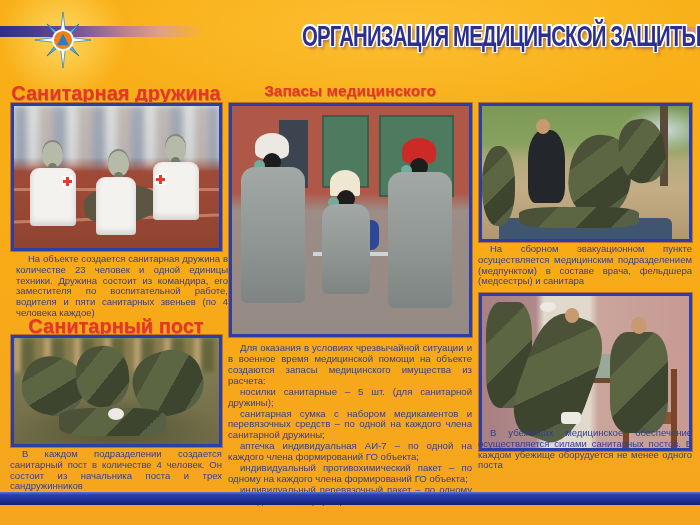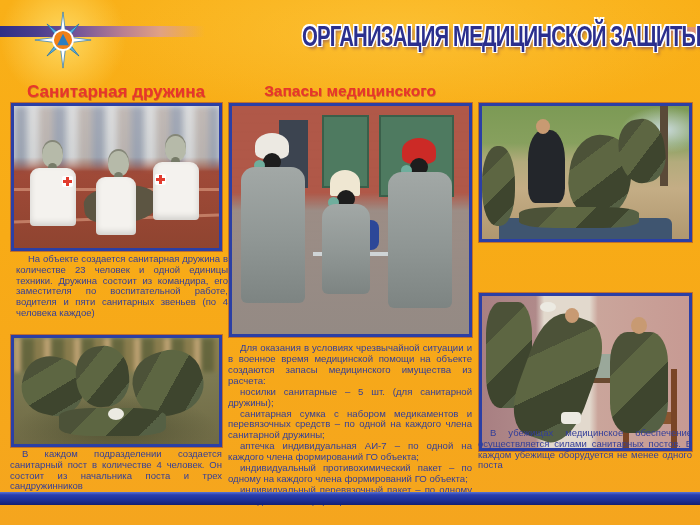--- a/index.html
+++ b/index.html
@@ -16,21 +16,21 @@
     background:linear-gradient(90deg,#2f2f86 0%,#4a3d8e 18%,#7a5898 40%,#b97f92 60%,#e0a184 78%,rgba(248,172,22,0) 100%);}
   .stripe-right{position:absolute;right:0;top:27px;width:40px;height:9px;
     background:linear-gradient(90deg,rgba(228,154,126,0) 0%,#e49a7e 55%,#df8f70 100%);}
   .emblem{position:absolute;left:34px;top:11px;}
   .title{
     position:absolute;left:272px;top:22px;width:400px;text-align:center;
     font-size:24px;font-weight:bold;white-space:nowrap;color:#2b2f8e;
     letter-spacing:-1px;transform:scale(.85,1.2);transform-origin:center;
     text-shadow:-1.5px -1.5px 0 #fff,1.5px -1.5px 0 #fff,-1.5px 1.5px 0 #fff,1.5px 1.5px 0 #fff,3px 3px 3px rgba(90,40,110,.45);
   }
-  .heading{color:#e7352c;font-weight:bold;font-size:17px;text-align:center;
+  .heading{color:#e7352c;font-weight:bold;font-size:20px;text-align:center;
     text-shadow:.5px .5px 0 rgba(140,30,20,.35);}
   .body-text{color:#333e99;font-size:9.5px;line-height:1.14;text-align:justify;}
   .body-text p{margin:0;text-indent:12px;}
   .abs{position:absolute;}
   
   .photo{position:absolute;border:3px solid #2b3fa5;box-shadow:0 0 0 1px #c0702a;overflow:hidden;background:#888;}
   .photo *{position:absolute;}
   
   .p1-bg{inset:0;background:
     linear-gradient(180deg,#d9dde3 0%,#ccd3da 36%,#a04a38 46%,#8f4430 100%);}
@@ -133,20 +133,21 @@
       <div class="gm-head"></div>
       <div class="gm-body"></div>
       <div class="cross-patch" style="left:2px;top:40px;"></div>
     </div>
   </div>
 
   <div class="body-text abs" style="left:16px;top:254px;width:212px;">
     <p>На объекте создается санитарная дружина в количестве 23 человек и одной единицы техники. Дружина состоит из командира, его заместителя по воспитательной работе, водителя и пяти санитарных звеньев (по 4 человека каждое)</p>
   </div>
 
+  <div class="heading abs" style="left:10px;top:315px;width:212px;">Санитарный пост</div>
 
   <div class="photo" style="left:11px;top:335px;width:205px;height:106px;">
     <div class="p2-bg"></div>
     <div class="p2-trees"></div>
     <div class="camo" style="left:4%;top:18%;width:30%;height:55%;transform:rotate(14deg);"></div>
     <div class="camo" style="left:30%;top:8%;width:26%;height:58%;transform:rotate(-6deg);"></div>
     <div class="camo" style="left:58%;top:12%;width:34%;height:60%;transform:rotate(-16deg);"></div>
     <div class="camo" style="left:22%;top:66%;width:52%;height:26%;border-radius:30%;"></div>
     <div class="bandage" style="left:46%;top:66%;width:16px;height:12px;"></div>
   </div>
@@ -196,20 +197,23 @@
     <div style="right:10%;top:0;width:8px;height:60%;background:#5a4a38;"></div>
     <div class="p4-mat"></div>
     <div class="dark-fig" style="left:22%;top:18%;width:18%;height:55%;"></div>
     <div class="skin-head" style="left:26%;top:10%;width:14px;height:15px;"></div>
     <div class="camo" style="left:42%;top:22%;width:30%;height:62%;transform:rotate(8deg);"></div>
     <div class="camo" style="left:66%;top:10%;width:22%;height:48%;transform:rotate(-8deg);"></div>
     <div class="camo" style="left:0;top:30%;width:16%;height:60%;"></div>
     <div class="camo" style="left:18%;top:76%;width:58%;height:16%;border-radius:30%;"></div>
   </div>
 
+  <div class="body-text abs" style="left:478px;top:244px;width:214px;">
+    <p>На сборном эвакуационном пункте осуществляется медицинским подразделением (медпунктом) в составе врача, фельдшера (медсестры) и санитара</p>
+  </div>
 
   <div class="photo" style="left:479px;top:293px;width:207px;height:152px;">
     <div class="p5-bg"></div>
     <div class="p5-bed"></div>
     <div class="p5-chair"></div>
     <div class="camo" style="left:2%;top:4%;width:22%;height:70%;border-radius:30%;"></div>
     <div class="camo" style="left:20%;top:12%;width:34%;height:84%;transform:rotate(20deg);border-radius:35%;"></div>
     <div class="camo" style="left:62%;top:24%;width:28%;height:66%;border-radius:30%;"></div>
     <div class="skin-head" style="left:72%;top:14%;width:16px;height:17px;"></div>
     <div class="skin-head" style="left:40%;top:8%;width:14px;height:15px;"></div>

